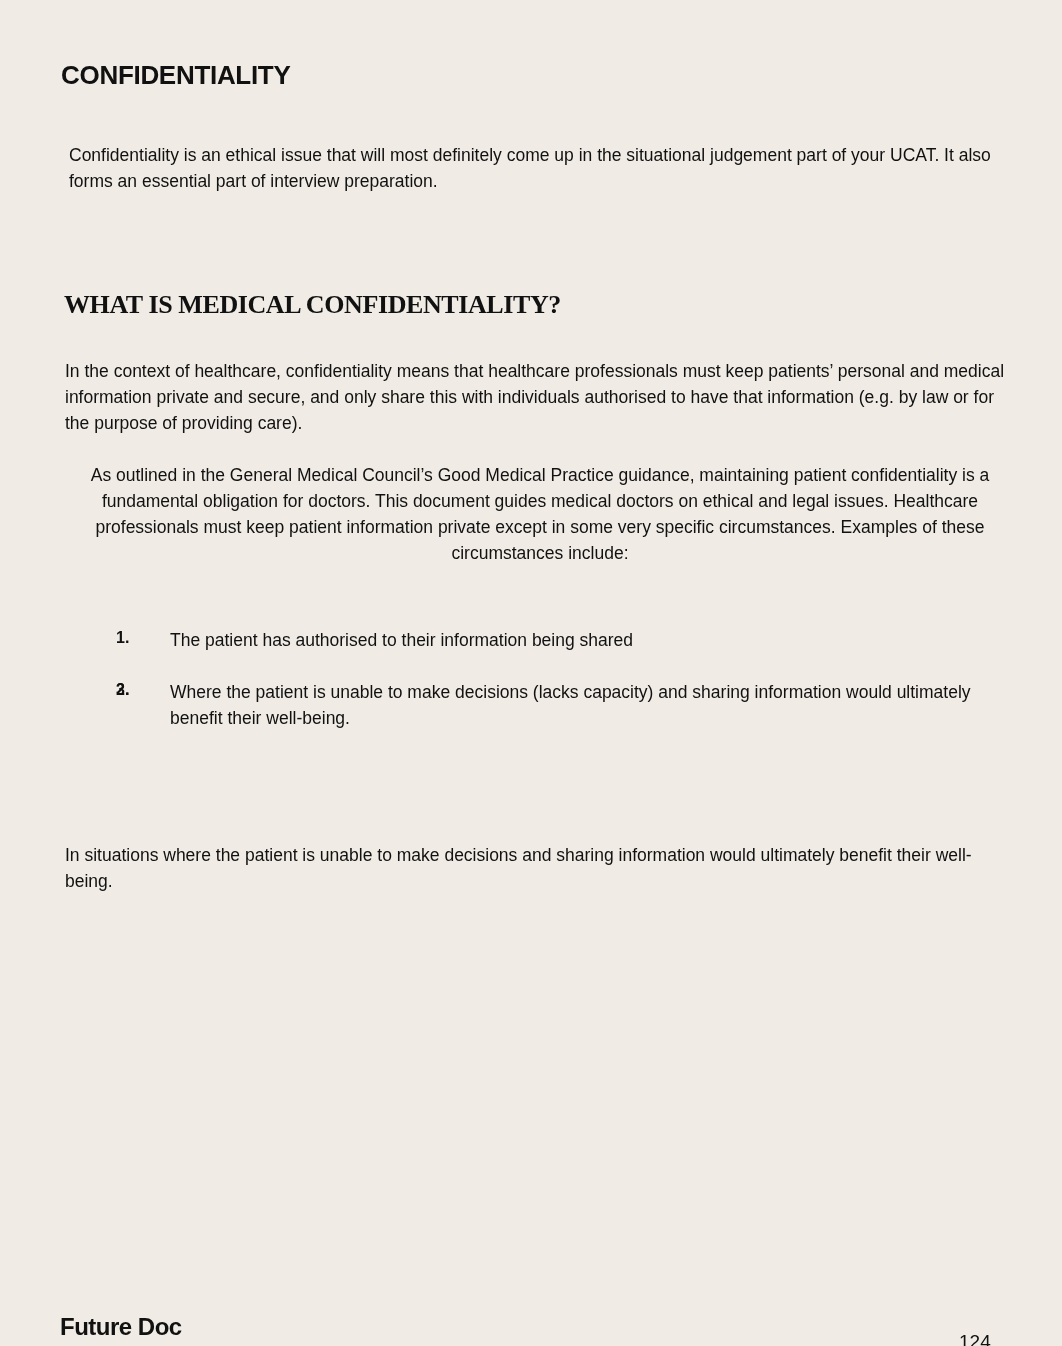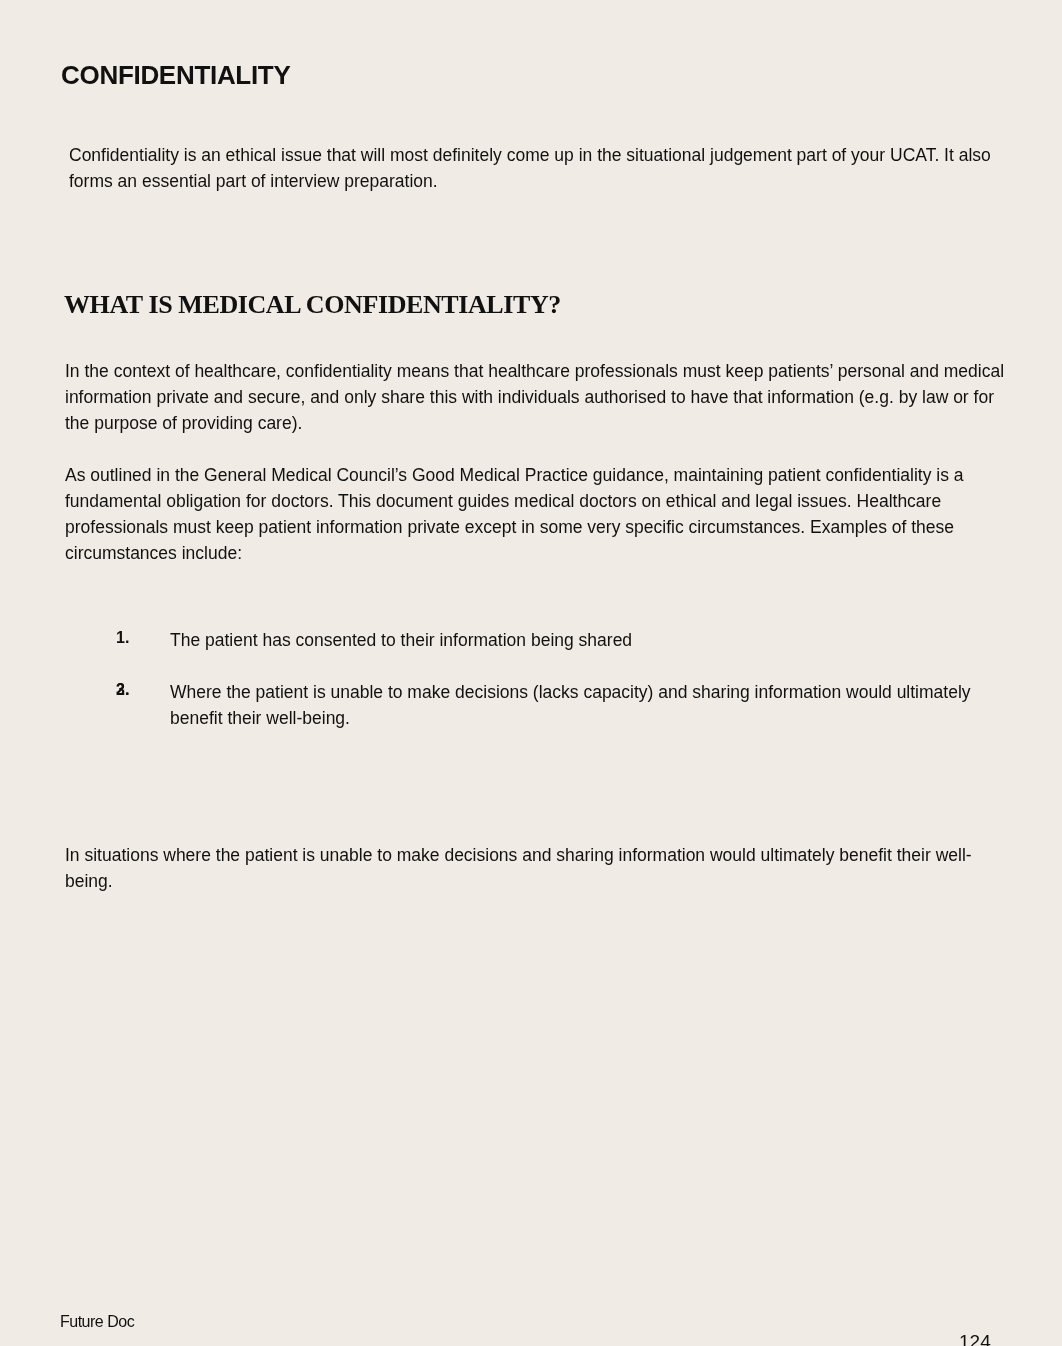--- a/index.html
+++ b/index.html
@@ -19,56 +19,56 @@
   }
   .h2 {
     position: absolute; left: 64px; top: 290px;
     font-size: 26px; font-weight: bold; letter-spacing: -0.4px; margin: 0; font-family: Liberation Serif, serif;
   }
   .p {
     position: absolute; left: 65px; width: 950px;
     font-size: 17.5px; line-height: 26px; margin: 0;
   }
   .p1 { top: 358px; }
-  .p2 { top: 462px; }
+  .p2 { top: 462px; text-align: center; }
   .p3 { top: 842px; }
   .list { position: absolute; left: 0; top: 627px; width: 1062px; margin: 0; padding: 0; list-style: none; }
   .li { position: relative; margin-bottom: 26px; }
   .num {
     position: absolute; left: 116px; top: 2px;
     font-size: 16px; font-weight: bold;
   }
   .txt {
     margin-left: 170px; width: 830px;
     font-size: 17.5px; line-height: 26px;
   }
   .brand {
     position: absolute; left: 60px; top: 1313px;
-    font-size: 16px; font-weight: normal; letter-spacing: -0.5px;
+    font-size: 24px; font-weight: bold; letter-spacing: -0.5px;
   }
   .pagenum {
     position: absolute; left: 959px; top: 1310px;
     font-size: 19px;
     margin-top: 21px;
   }
 </style>
 </head>
 <body>
 
 <h1 class="h1">CONFIDENTIALITY</h1>
 <p class="intro">Confidentiality is an ethical issue that will most definitely come up in the situational judgement part of your UCAT. It also forms an essential part of interview preparation.</p>
 
 <h2 class="h2">WHAT IS MEDICAL CONFIDENTIALITY?</h2>
 <p class="p p1">In the context of healthcare, confidentiality means that healthcare professionals must keep patients’ personal and medical information private and secure, and only share this with individuals authorised to have that information (e.g. by law or for the purpose of providing care).</p>
 <p class="p p2">As outlined in the General Medical Council’s Good Medical Practice guidance, maintaining patient confidentiality is a fundamental obligation for doctors. This document guides medical doctors on ethical and legal issues. Healthcare professionals must keep patient information private except in some very specific circumstances. Examples of these circumstances include:</p>
 
 <ol class="list">
   <li class="li">
     <span class="num">1.</span>
-    <div class="txt">The patient has consented to their information being shared</div>
+    <div class="txt">The patient has authorised to their information being shared</div>
   </li>
   <li class="li">
     <span class="num">2.</span>
   </li>
   <li class="li">
     <span class="num">3.</span>
     <div class="txt">Where the patient is unable to make decisions (lacks capacity) and sharing information would ultimately benefit their well-being.</div>
   </li>
 </ol>
 

